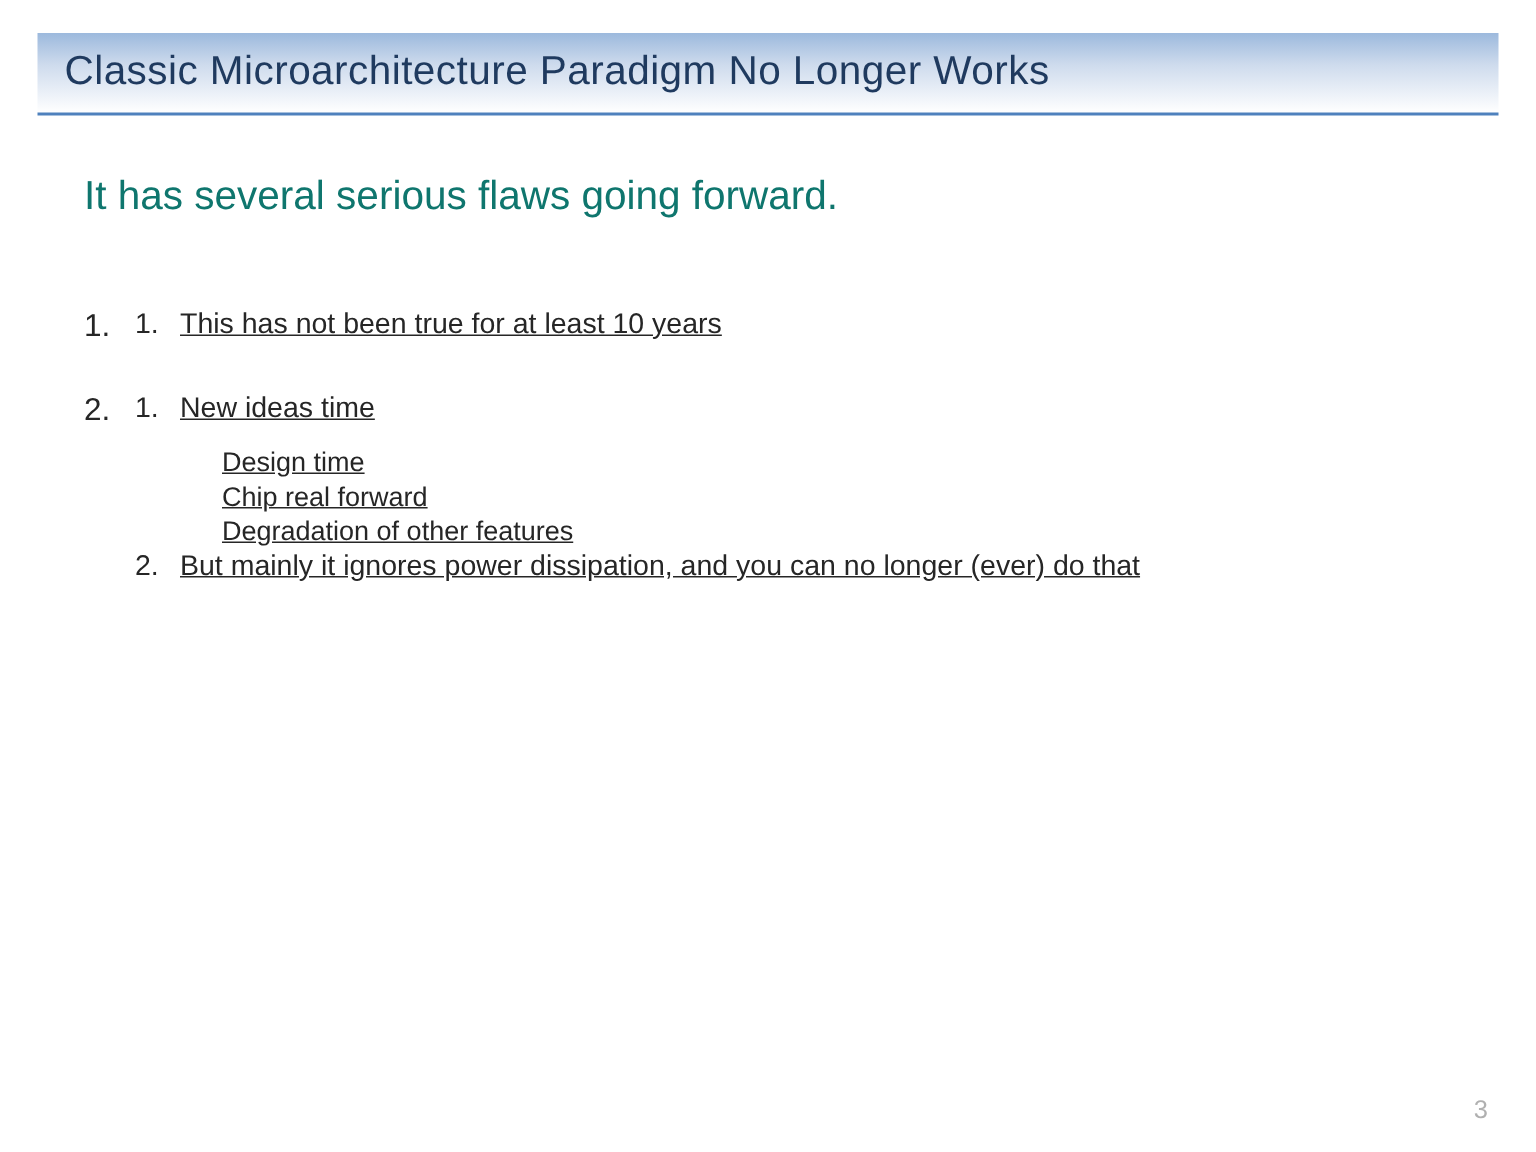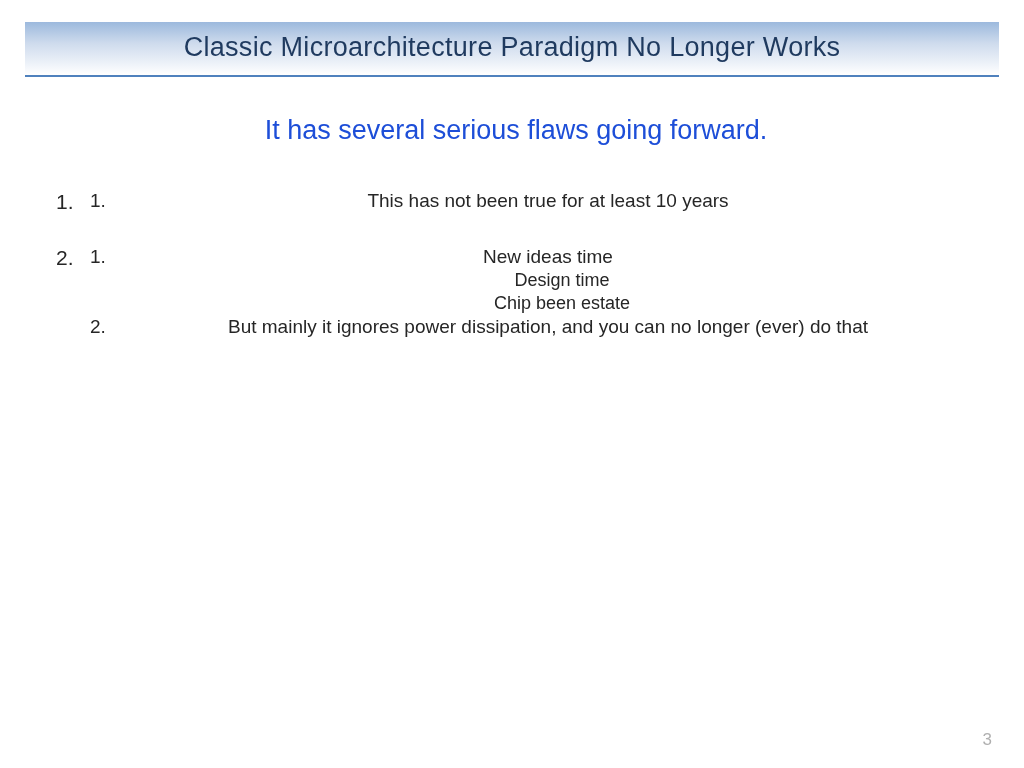--- a/index.html
+++ b/index.html
@@ -1,19 +1,18 @@
 <!DOCTYPE html>
 <html><head>
   <meta charset="utf-8">
   <style>
     * {
       margin: 0;
       padding: 0;
       box-sizing: border-box;
-      text-align: center;
     }
     body {
       width: 1024px;
       height: 768px;
       font-family: Verdana, Geneva, sans-serif;
       background: #ffffff;
       color: #333333;
       position: relative;
       overflow: hidden;
     }
@@ -28,22 +27,22 @@
       font-weight: 400;
       color: #1f3a5f;
       letter-spacing: 0.3px;
     }
     .content {
       padding: 38px 48px 0 56px;
     }
     .lead {
       font-size: 27px;
       font-weight: 400;
-      color: #1d4ed8;
-      margin-bottom: 44px;
+      color: #0f766e;
+      margin-bottom: 60px;
     }
     ol.main-list {
       list-style: none;
       counter-reset: main;
       font-size: 21px;
       color: #262626;
     }
     ol.main-list > li {
       counter-increment: main;
       margin-bottom: 34px;
@@ -60,31 +59,32 @@
       list-style: none;
       counter-reset: sub;
       font-size: 19px;
       margin-top: 6px;
     }
     ol.sub-list > li {
       counter-increment: sub;
       padding-left: 30px;
       position: relative;
       margin-top: 2px;
+      text-decoration: underline;
     }
     ol.sub-list > li::before {
       content: counter(sub) ".";
       position: absolute;
       left: 0;
       top: 0;
     }
     .plain-list {
       list-style: none;
       font-size: 18px;
-      margin-top: 2px;
+      margin-top: 14px;
       padding-left: 28px;
     }
     .plain-list li {
       margin-top: 2px;
     }
     .page-number {
       position: absolute;
       bottom: 18px;
       right: 32px;
       font-size: 17px;
@@ -108,21 +108,22 @@
           <span>This has not been true for at least 10 years</span>
         </li>
       </ol>
     </li>
     <li>
       <ol class="sub-list">
         <li>
           <span>New ideas time</span>
           <ul class="plain-list">
             <li>Design time</li>
-            <li>Chip been estate</li>
+            <li>Chip real forward</li>
+            <li>Degradation of other features</li>
           </ul>
         </li>
         <li>
           <span>But mainly it ignores power dissipation, and you can no longer (ever) do that</span>
         </li>
       </ol>
     </li>
   </ol>
 </div>
 

